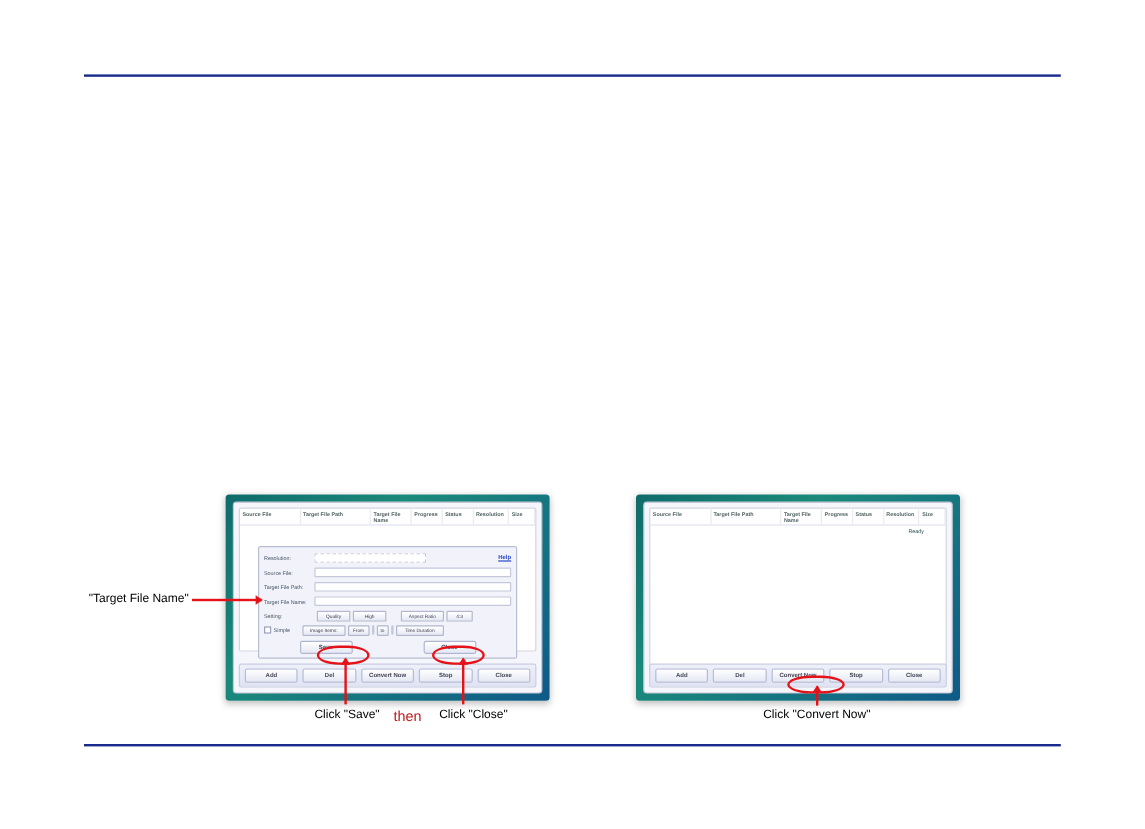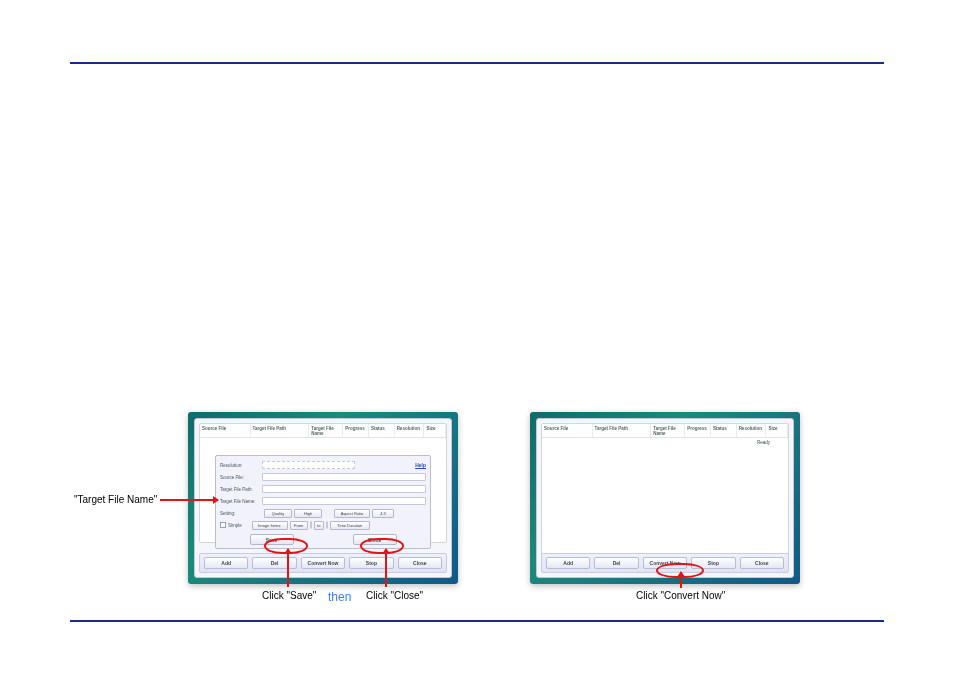--- a/index.html
+++ b/index.html
@@ -203,21 +203,21 @@
 
   .callout {
     position: absolute;
     font-size: 10px;
     color: #000;
     white-space: nowrap;
   }
   .then-label {
     position: absolute;
     font-size: 12px;
-    color: #3b82f6;
+    color: #b91c1c;
   }
 </style>
 </head>
 <body>
 
 <div class="hr hr-top"></div>
 <div class="hr hr-bottom"></div>
 
 <div class="shot shot-left">
   <div class="app-window">

